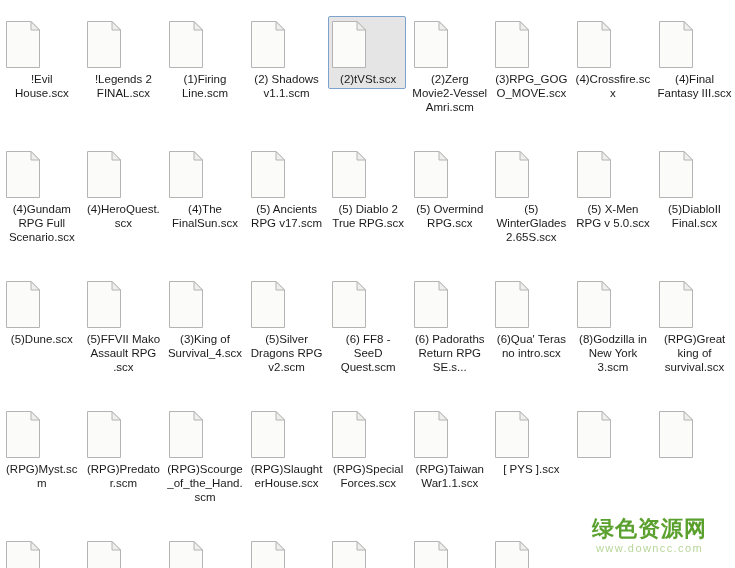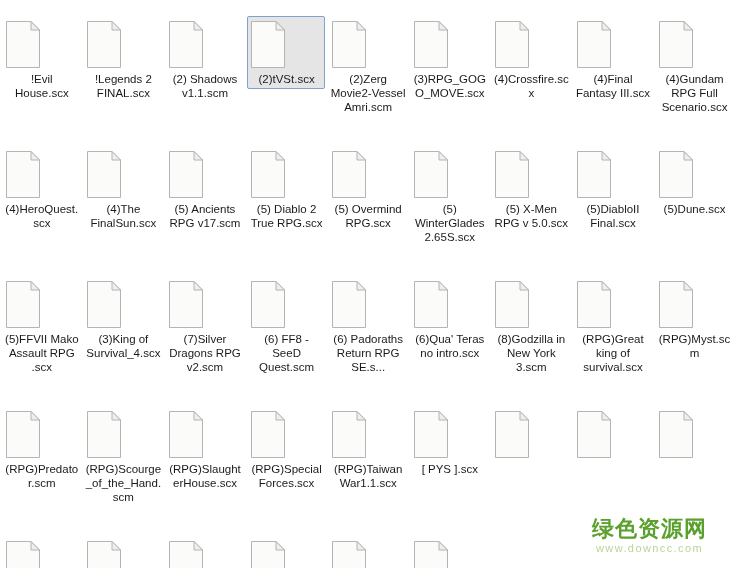--- a/index.html
+++ b/index.html
@@ -128,20 +128,29 @@
         </div>
         <div class="file-label">!Legends 2 FINAL.scx</div>
       </div>
       <div class="file-item">
         <div class="file-icon">
           <svg viewBox="0 0 40 49" xmlns="http://www.w3.org/2000/svg">
             <path d="M2.5 1.5 H27 L35.5 10 V47.5 H2.5 Z" fill="#fbfbf9" stroke="#b4b4b4" stroke-width="1"></path>
             <path d="M27 1.5 L35.5 10 H27 Z" fill="#efefed" stroke="#b4b4b4" stroke-width="1"></path>
           </svg>
         </div>
+        <div class="file-label">(1)Firing Line.scm</div>
+      </div>
+      <div class="file-item">
+        <div class="file-icon">
+          <svg viewBox="0 0 40 49" xmlns="http://www.w3.org/2000/svg">
+            <path d="M2.5 1.5 H27 L35.5 10 V47.5 H2.5 Z" fill="#fbfbf9" stroke="#b4b4b4" stroke-width="1"></path>
+            <path d="M27 1.5 L35.5 10 H27 Z" fill="#efefed" stroke="#b4b4b4" stroke-width="1"></path>
+          </svg>
+        </div>
         <div class="file-label">(2) Shadows v1.1.scm</div>
       </div>
       <div class="file-item selected">
         <div class="file-icon">
           <svg viewBox="0 0 40 49" xmlns="http://www.w3.org/2000/svg">
             <path d="M2.5 1.5 H27 L35.5 10 V47.5 H2.5 Z" fill="#fbfbf9" stroke="#b4b4b4" stroke-width="1"></path>
             <path d="M27 1.5 L35.5 10 H27 Z" fill="#efefed" stroke="#b4b4b4" stroke-width="1"></path>
           </svg>
         </div>
         <div class="file-label">(2)tVSt.scx</div>
@@ -290,21 +299,21 @@
         </div>
         <div class="file-label">(3)King of Survival_4.scx</div>
       </div>
       <div class="file-item">
         <div class="file-icon">
           <svg viewBox="0 0 40 49" xmlns="http://www.w3.org/2000/svg">
             <path d="M2.5 1.5 H27 L35.5 10 V47.5 H2.5 Z" fill="#fbfbf9" stroke="#b4b4b4" stroke-width="1"></path>
             <path d="M27 1.5 L35.5 10 H27 Z" fill="#efefed" stroke="#b4b4b4" stroke-width="1"></path>
           </svg>
         </div>
-        <div class="file-label">(7)Silver Dragons RPG v2.scm</div>
+        <div class="file-label">(5)Silver Dragons RPG v2.scm</div>
       </div>
       <div class="file-item">
         <div class="file-icon">
           <svg viewBox="0 0 40 49" xmlns="http://www.w3.org/2000/svg">
             <path d="M2.5 1.5 H27 L35.5 10 V47.5 H2.5 Z" fill="#fbfbf9" stroke="#b4b4b4" stroke-width="1"></path>
             <path d="M27 1.5 L35.5 10 H27 Z" fill="#efefed" stroke="#b4b4b4" stroke-width="1"></path>
           </svg>
         </div>
         <div class="file-label">(6) FF8 - SeeD Quest.scm</div>
       </div>

